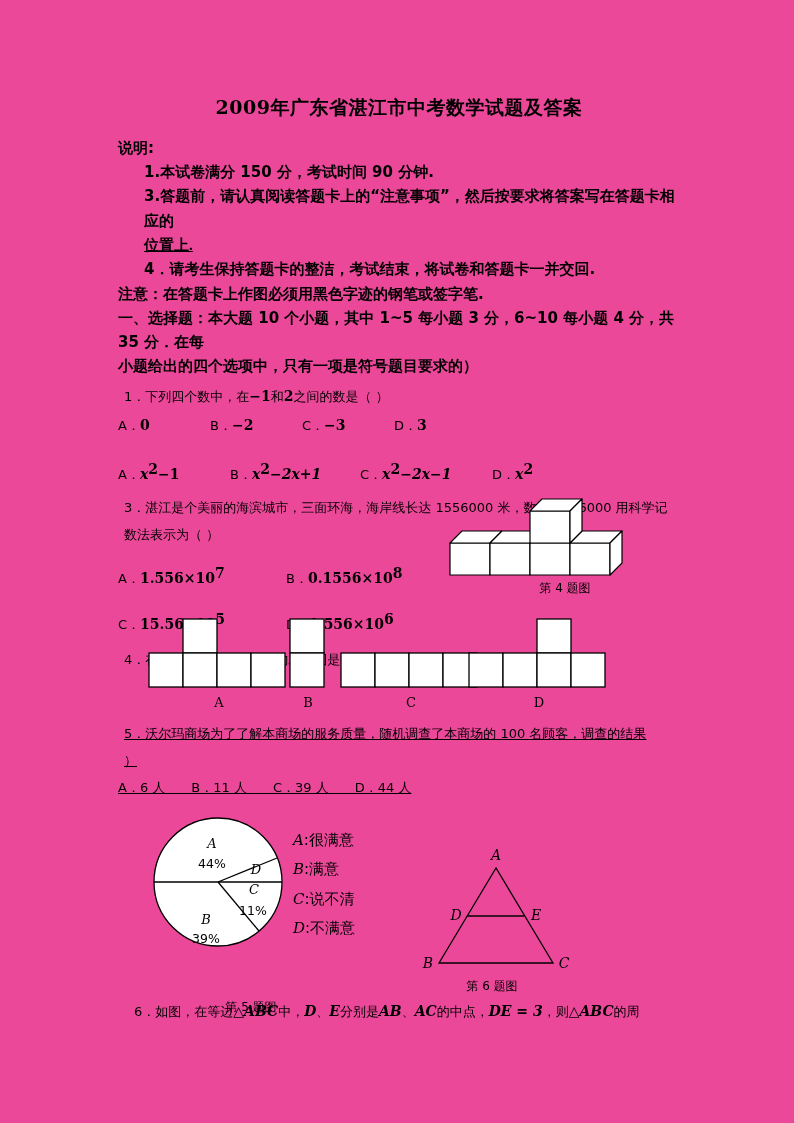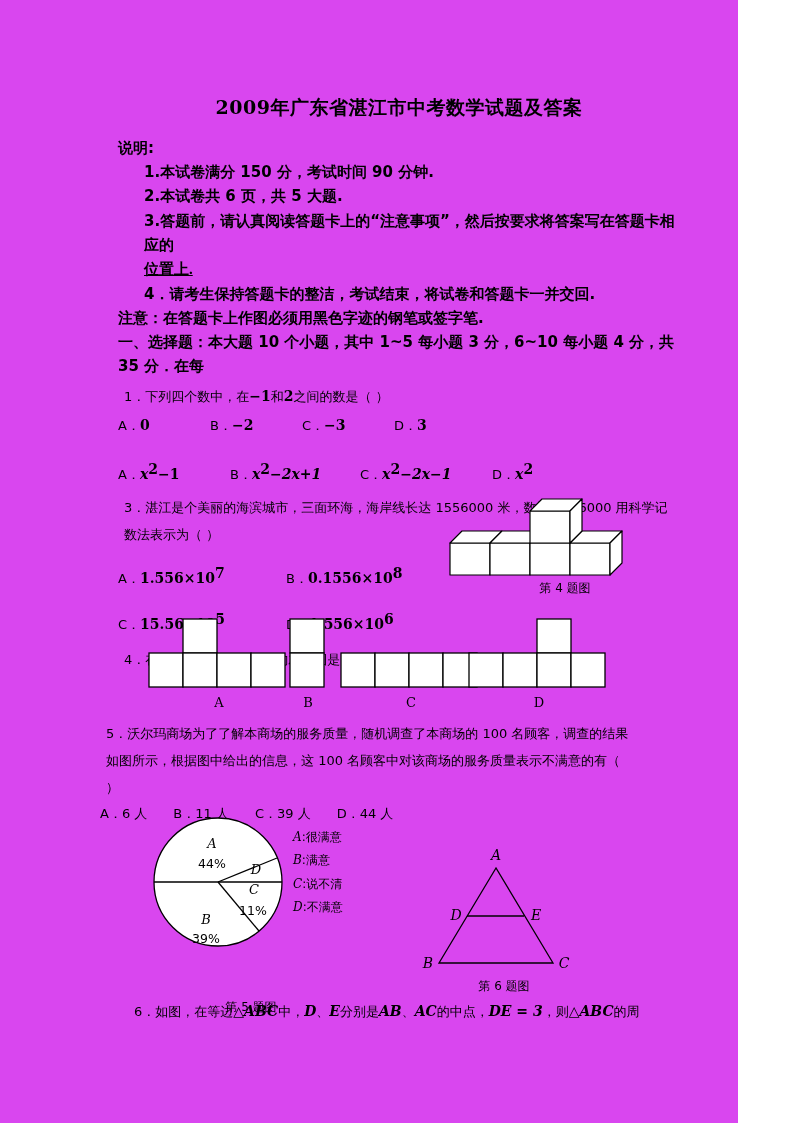--- a/index.html
+++ b/index.html
@@ -6,23 +6,23 @@
     margin: 0;
     padding: 0;
     background: #ffffff;
   }
   body {
     font-family: "DejaVu Sans", "Liberation Sans", sans-serif;
     color: #000000;
   }
   .page {
     position: relative;
-    width: 738px;
+    width: 794px;
     height: 1123px;
-    background: #d946ef;
+    background: #ec4899;
     overflow: hidden;
     box-sizing: border-box;
   }
   .content {
     position: absolute;
     left: 118px;
     top: 96px;
     width: 562px;
   }
   .doc-title {
@@ -85,46 +85,46 @@
     text-align: center;
   }
   .choice-label {
     font-family: "DejaVu Serif", "Liberation Serif", serif;
     font-size: 13px;
     text-align: center;
     margin-top: 3px;
   }
   .legend {
     font-family: "DejaVu Sans", "Liberation Sans", sans-serif;
-    font-size: 12px;
+    font-size: 15px;
     line-height: 1.95;
   }
   .legend .k {
     font-family: "DejaVu Serif", "Liberation Serif", serif;
     font-style: italic;
   }
   svg { display: block; }
 </style>
 </head>
 <body>
 
 <div class="page">
 
   <div class="content">
 
     <h1 class="doc-title">2009年广东省湛江市中考数学试题及答案</h1>
 
     <p class="para bold">说明:</p>
     <p class="para bold indent1">1.本试卷满分 150 分，考试时间 90 分钟.</p>
-    <p class="para bold indent1">2.本试卷共 6 页，共 5 大题.</p>
     <p class="para bold indent1">3.答题前，请认真阅读答题卡上的“注意事项”，然后按要求将答案写在答题卡相应的</p>
     <p class="para bold indent1 underline">位置上.</p>
     <p class="para bold indent1">4．请考生保持答题卡的整洁，考试结束，将试卷和答题卡一并交回.</p>
     <p class="para bold">注意：在答题卡上作图必须用黑色字迹的钢笔或签字笔.</p>
     <p class="para bold">一、选择题：本大题 10 个小题，其中 1~5 每小题 3 分，6~10 每小题 4 分，共 35 分．在每</p>
+    <p class="para bold">小题给出的四个选项中，只有一项是符号题目要求的）</p>
 
     <p class="qline" style="margin-top:6px;">
       <span>1．下列四个数中，在</span><span class="mathbn">−1</span><span>和</span><span class="mathbn">2</span><span>之间的数是（      ）</span>
     </p>
     <p class="opts">
       <span class="opt-cell" style="width:92px"><span>A．</span><span class="mathbn">0</span></span><span class="opt-cell" style="width:92px"><span>B．</span><span class="mathbn">−2</span></span><span class="opt-cell" style="width:92px"><span>C．</span><span class="mathbn">−3</span></span><span class="opt-cell"><span>D．</span><span class="mathbn">3</span></span>
     </p>
 
     <p class="opts" style="margin-top:22px;">
       <span class="opt-cell" style="width:112px"><span>A．</span><span class="mathb">x</span><sup class="mathbn">2</sup><span class="mathbn">−1</span></span><span class="opt-cell" style="width:130px"><span>B．</span><span class="mathb">x</span><sup class="mathbn">2</sup><span class="mathb">−2x+1</span></span><span class="opt-cell" style="width:132px"><span>C．</span><span class="mathb">x</span><sup class="mathbn">2</sup><span class="mathb">−2x−1</span></span><span class="opt-cell"><span>D．</span><span class="mathb">x</span><sup class="mathbn">2</sup></span>
@@ -207,23 +207,22 @@
         <rect x="69" y="3" width="34" height="34"></rect>
         <rect x="1" y="37" width="34" height="34"></rect>
         <rect x="35" y="37" width="34" height="34"></rect>
         <rect x="69" y="37" width="34" height="34"></rect>
         <rect x="103" y="37" width="34" height="34"></rect>
       </g>
     </svg>
     <div class="choice-label" style="width:142px;">D</div>
   </div>
 
-  <div class="fig" style="left:100px; top:718px; width:562px;">
+  <div class="fig" style="left:118px; top:718px; width:562px;text-decoration:underline;">
     <p class="qline">5．沃尔玛商场为了了解本商场的服务质量，随机调查了本商场的 100 名顾客，调查的结果</p>
-    <p class="qline">如图所示，根据图中给出的信息，这 100 名顾客中对该商场的服务质量表示不满意的有（</p>
     <p class="qline">）</p>
     <p class="opts">A．6 人　　B．11 人　　C．39 人　　D．44 人</p>
   </div>
 
   <div class="fig" style="left:153px; top:816px;">
     <svg width="270" height="140" viewBox="0 0 270 140">
       <g stroke="#000000" stroke-width="1.3" fill="#ffffff">
         <circle cx="65" cy="66" r="64"></circle>
 
         <line x1="1" y1="66" x2="129" y2="66"></line>
@@ -263,19 +262,19 @@
       <g font-family="DejaVu Serif, Liberation Serif, serif" font-size="14" font-style="italic" fill="#000000">
         <text x="92" y="22" text-anchor="middle">A</text>
         <text x="24" y="130" text-anchor="middle">B</text>
         <text x="160" y="130" text-anchor="middle">C</text>
         <text x="52" y="82" text-anchor="middle">D</text>
         <text x="132" y="82" text-anchor="middle">E</text>
       </g>
     </svg>
   </div>
 
-  <div class="caption" style="position:absolute; left:444px; top:978px; width:120px;">第 6 题图</div>
+  <div class="caption" style="position:absolute; left:432px; top:978px; width:120px;">第 6 题图</div>
 
   <p class="qline" style="position:absolute; left:128px; top:994px; width:580px;">
     <span>6．如图，在等边</span><span class="mathb">△ABC</span><span>中，</span><span class="mathb">D</span><span>、</span><span class="mathb">E</span><span>分别是</span><span class="mathb">AB</span><span>、</span><span class="mathb">AC</span><span>的中点，</span><span class="mathb">DE = 3</span><span>，则</span><span class="mathb">△ABC</span><span>的周</span>
   </p>
 
 </div>
 
 </body></html>

